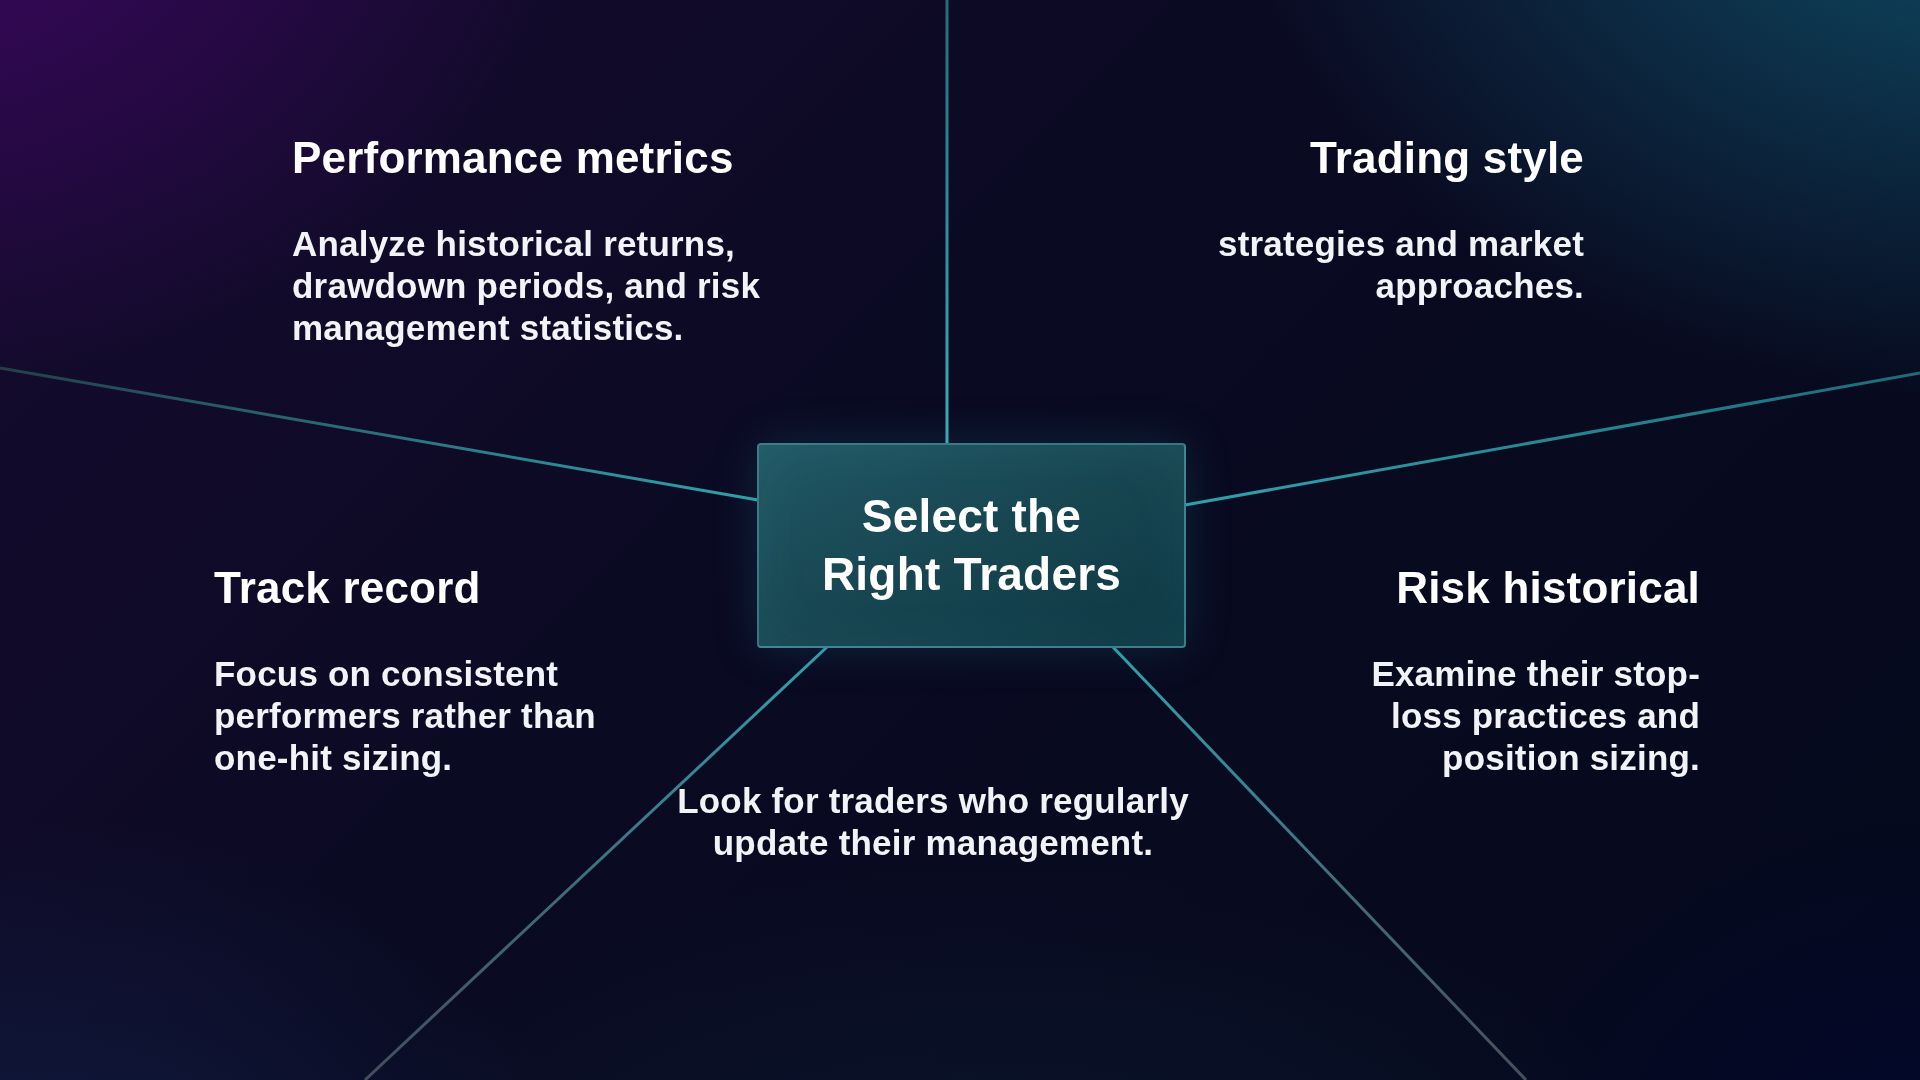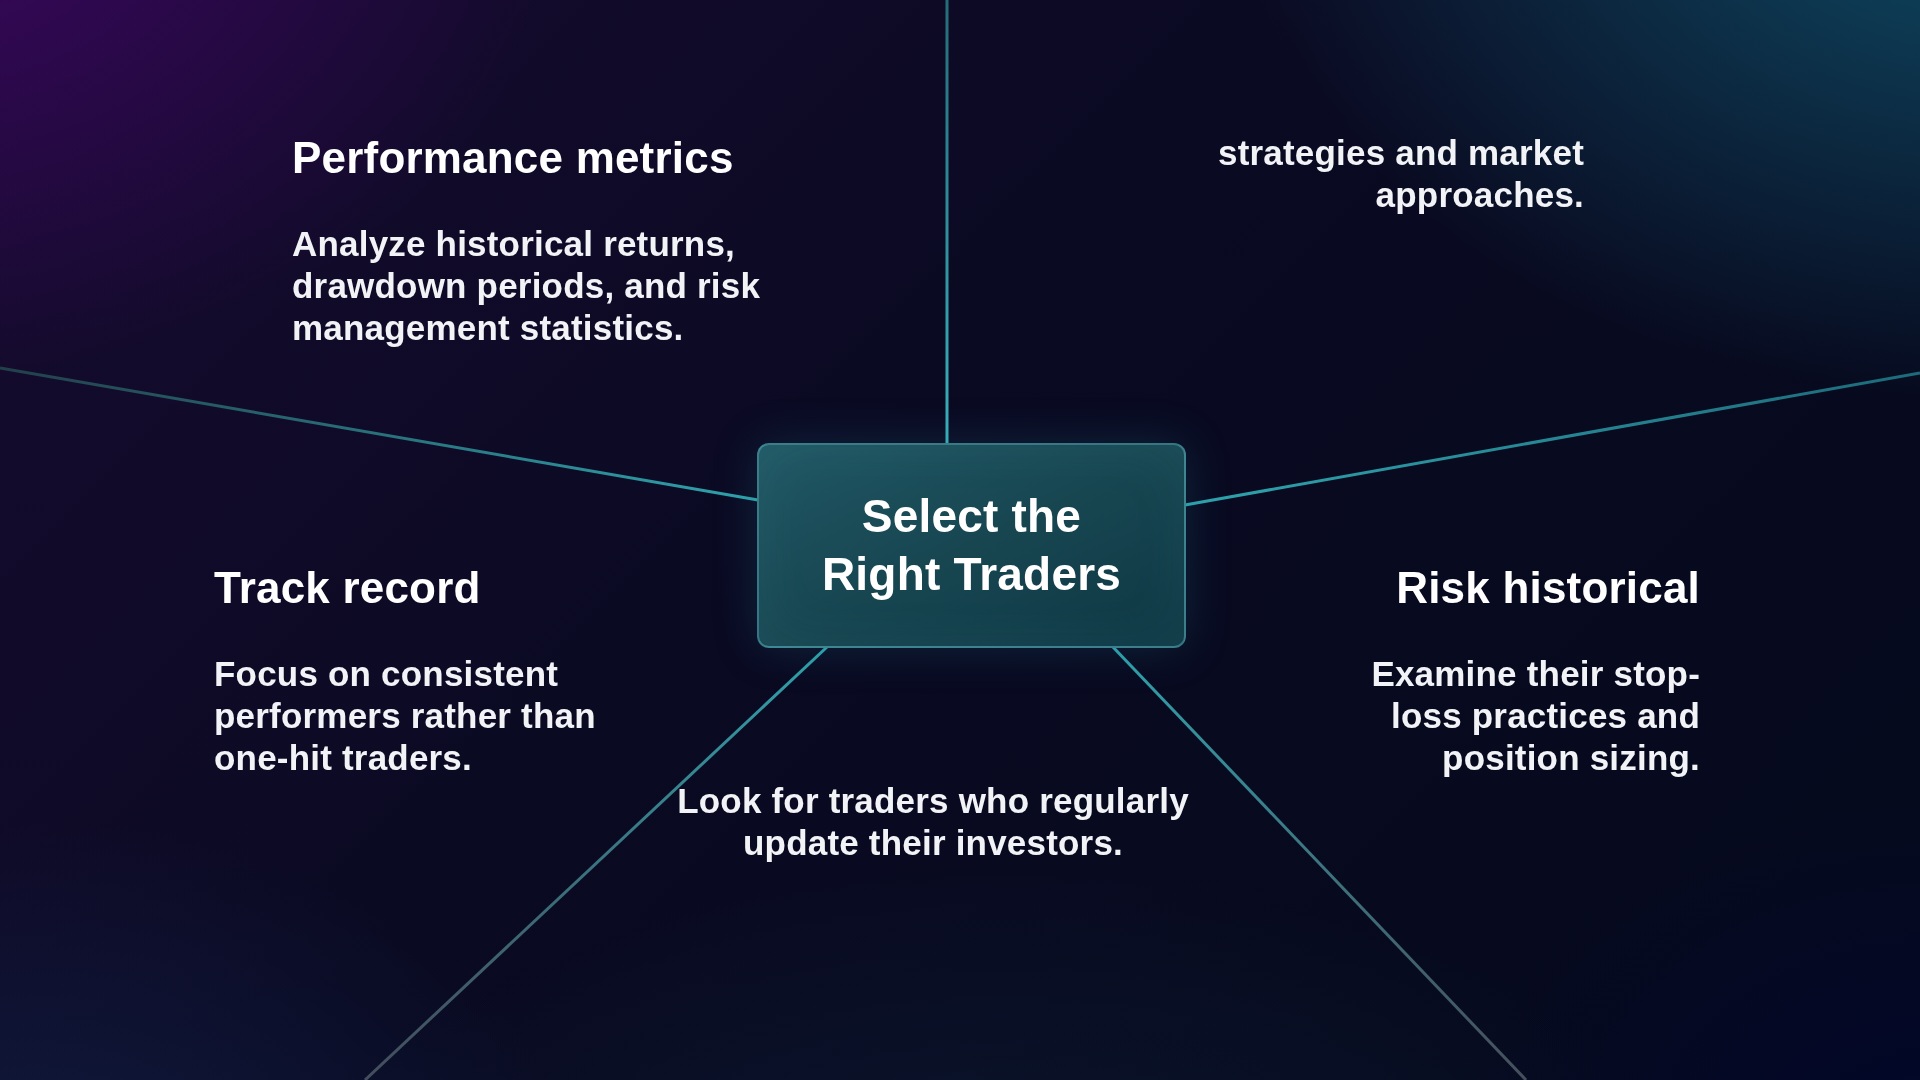--- a/index.html
+++ b/index.html
@@ -26,21 +26,21 @@
     left: 0; top: 0;
     width: 1920px;
     height: 1080px;
   }
   .center-node {
     position: absolute;
     left: 757px;
     top: 443px;
     width: 429px;
     height: 205px;
-    border-radius: 12px;
+    border-radius: 4px;
     background: linear-gradient(155deg, #205764 0%, #174651 50%, #0e3744 100%);
     border: 2px solid rgba(102, 196, 208, 0.45);
     box-shadow:
       0 0 46px rgba(30, 130, 150, 0.22),
       inset 0 0 60px rgba(140, 230, 240, 0.06);
     display: flex;
     flex-direction: column;
     align-items: center;
     justify-content: center;
     box-sizing: border-box;
@@ -124,36 +124,37 @@
   </div>
 
   <div class="branch branch-performance align-left">
     <h2 class="branch-title">Performance metrics</h2>
     <div class="branch-line">Analyze historical returns,</div>
     <div class="branch-line">drawdown periods, and risk</div>
     <div class="branch-line">management statistics.</div>
   </div>
 
   <div class="branch branch-trading align-right">
+    <h2 class="branch-title">Trading style</h2>
     <div class="branch-line">strategies and market</div>
     <div class="branch-line">approaches.</div>
   </div>
 
   <div class="branch branch-track align-left">
     <h2 class="branch-title">Track record</h2>
     <div class="branch-line">Focus on consistent</div>
     <div class="branch-line">performers rather than</div>
-    <div class="branch-line">one-hit traders.</div>
+    <div class="branch-line">one-hit sizing.</div>
   </div>
 
   <div class="branch branch-risk align-right">
     <h2 class="branch-title">Risk historical</h2>
     <div class="branch-line">Examine their stop-</div>
     <div class="branch-line">loss practices and</div>
     <div class="branch-line">position sizing.</div>
   </div>
 
   <div class="branch branch-communication align-center">
     <div class="branch-line">Look for traders who regularly</div>
-    <div class="branch-line">update their investors.</div>
+    <div class="branch-line">update their management.</div>
   </div>
 
 </div>
 
 </body></html>

